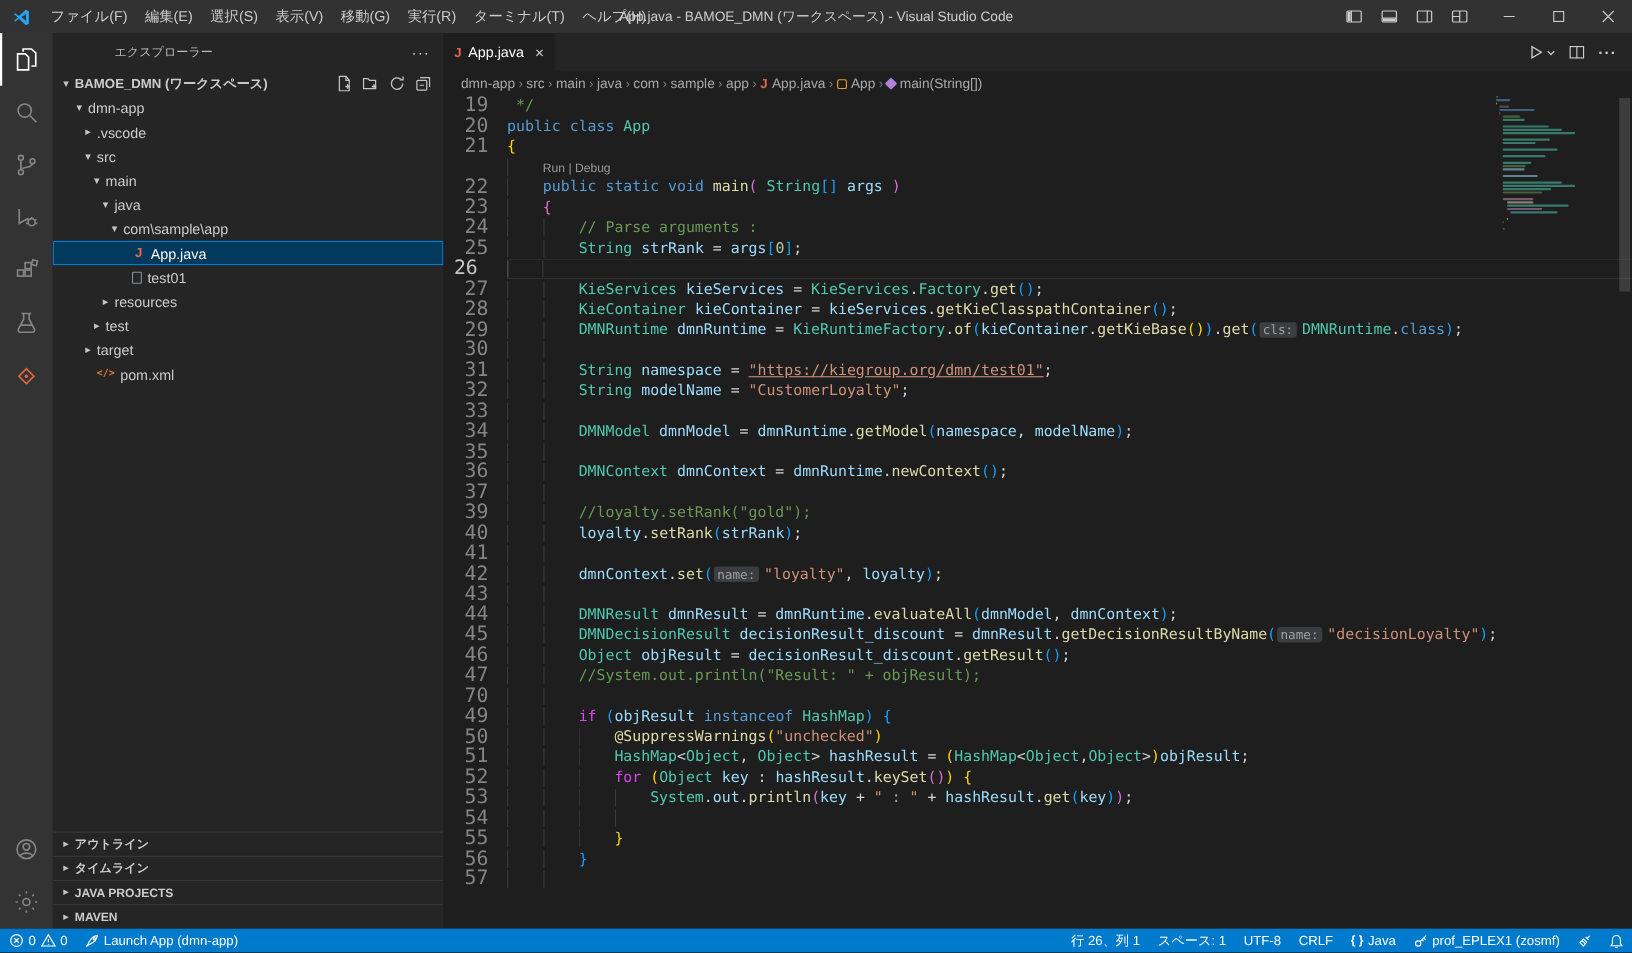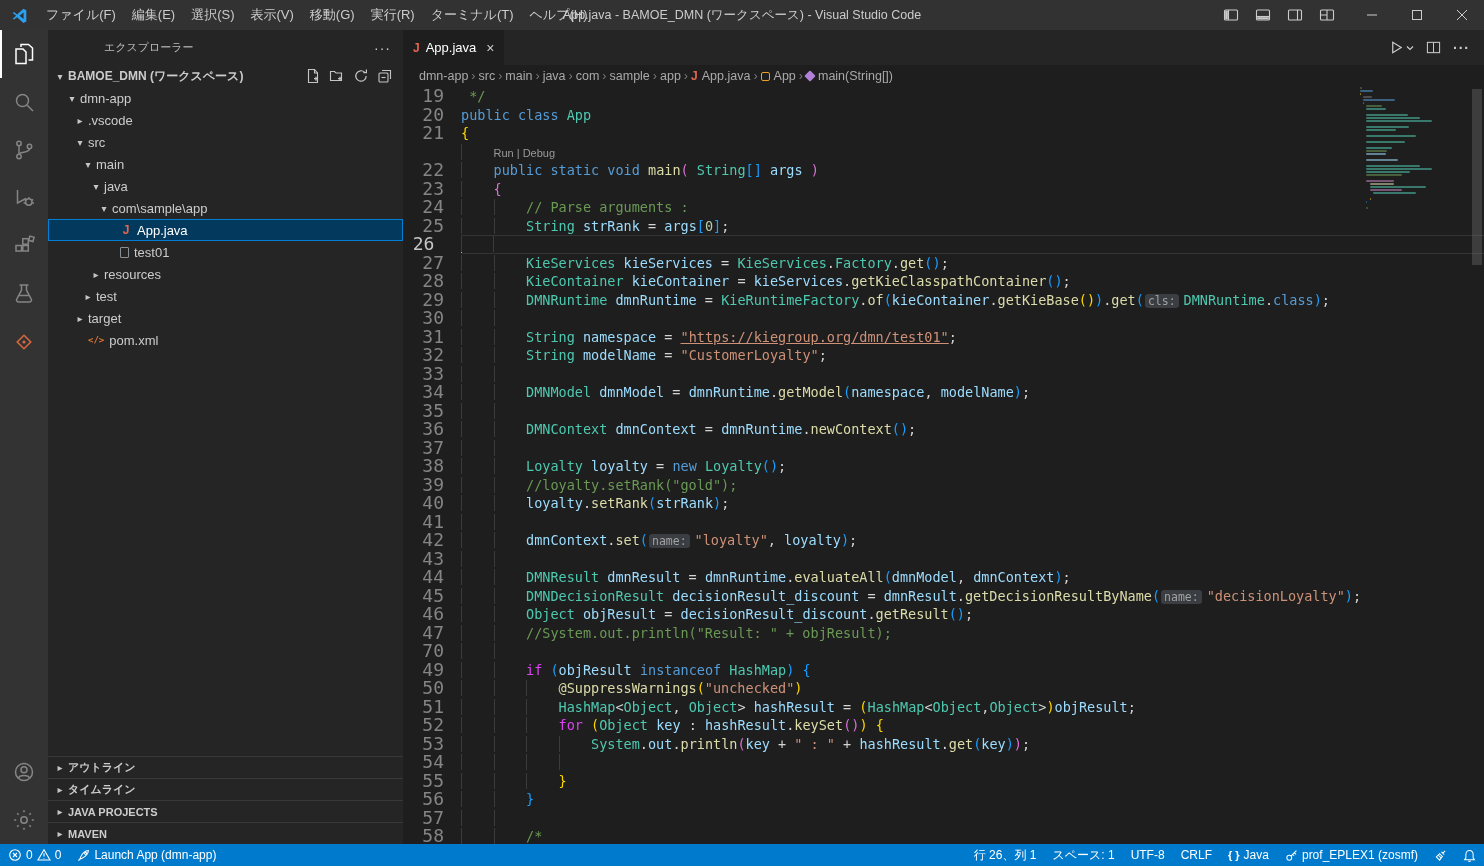--- a/index.html
+++ b/index.html
@@ -479,24 +479,20 @@
           </div>
           <div class="crow">
             <span class="gut">36</span>
             <span class="ltxt"><span class="ind">    </span><span class="ind">    </span><span class="tk-ty">DMNContext</span><span class="tk-pl"> </span><span class="tk-va">dmnContext</span><span class="tk-pl"> = </span><span class="tk-va">dmnRuntime</span><span class="tk-pl">.</span><span class="tk-fn">newContext</span><span class="tk-b3">()</span><span class="tk-pl">;</span></span>
           </div>
           <div class="crow">
             <span class="gut">37</span>
             <span class="ltxt"><span class="ind">    </span><span class="ind">    </span></span>
           </div>
           <div class="crow">
-            <span class="gut">38</span>
-            <span class="ltxt"><span class="ind">    </span><span class="ind">    </span><span class="tk-ty">Loyalty</span><span class="tk-pl"> </span><span class="tk-va">loyalty</span><span class="tk-pl"> = </span><span class="tk-kw">new</span><span class="tk-pl"> </span><span class="tk-ty">Loyalty</span><span class="tk-b3">()</span><span class="tk-pl">;</span></span>
-          </div>
-          <div class="crow">
             <span class="gut">39</span>
             <span class="ltxt"><span class="ind">    </span><span class="ind">    </span><span class="tk-cm">//loyalty.setRank("gold");</span></span>
           </div>
           <div class="crow">
             <span class="gut">40</span>
             <span class="ltxt"><span class="ind">    </span><span class="ind">    </span><span class="tk-va">loyalty</span><span class="tk-pl">.</span><span class="tk-fn">setRank</span><span class="tk-b3">(</span><span class="tk-va">strRank</span><span class="tk-b3">)</span><span class="tk-pl">;</span></span>
           </div>
           <div class="crow">
             <span class="gut">41</span>
             <span class="ltxt"><span class="ind">    </span><span class="ind">    </span></span>
@@ -557,24 +553,20 @@
             <span class="gut">55</span>
             <span class="ltxt"><span class="ind">    </span><span class="ind">    </span><span class="ind">    </span><span class="tk-b1">}</span></span>
           </div>
           <div class="crow">
             <span class="gut">56</span>
             <span class="ltxt"><span class="ind">    </span><span class="ind">    </span><span class="tk-b3">}</span></span>
           </div>
           <div class="crow">
             <span class="gut">57</span>
             <span class="ltxt"><span class="ind">    </span><span class="ind">    </span></span>
-          </div>
-          <div class="crow">
-            <span class="gut">58</span>
-            <span class="ltxt"><span class="ind">    </span><span class="ind">    </span><span class="tk-cm">/*</span></span>
           </div>
         </div>
       <div class="minimap">
         <div>
             <div class="mm-line" style="margin-left: 0px; width: 2.4px; background: rgba(106, 153, 85, 0.533);"></div>
             <div class="mm-line" style="margin-left: 0px; width: 12.8px; background: rgba(86, 156, 214, 0.533);"></div>
             <div class="mm-line" style="margin-left: 0px; width: 0.8px; background: rgba(255, 215, 0, 0.533);"></div>
             <div class="mm-line" style="margin-left: 3.2px; width: 8.8px; background: rgba(119, 119, 119, 0.533);"></div>
             <div class="mm-line" style="margin-left: 3.2px; width: 32px; background: rgba(86, 156, 214, 0.533);"></div>
             <div class="mm-line" style="margin-left: 3.2px; width: 0.8px; background: rgba(218, 112, 214, 0.533);"></div>

